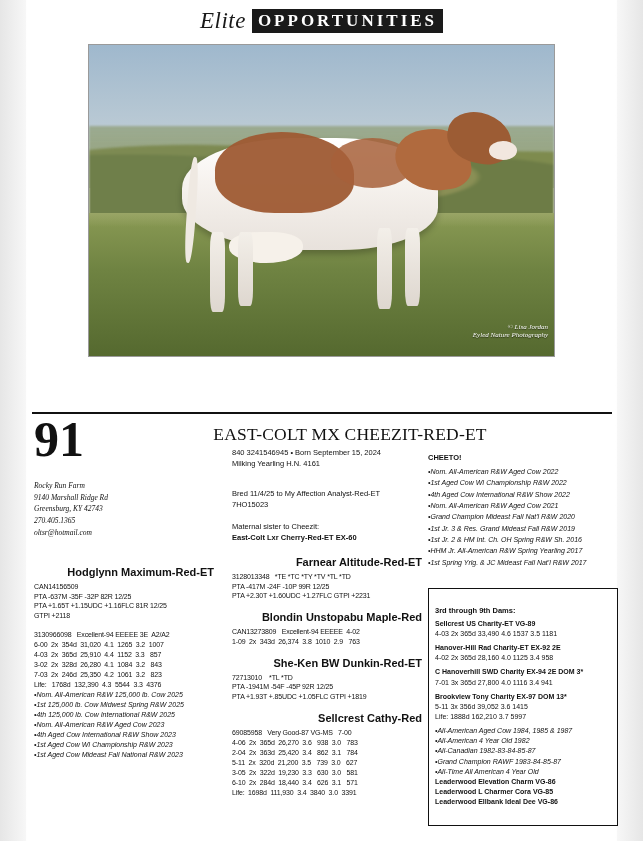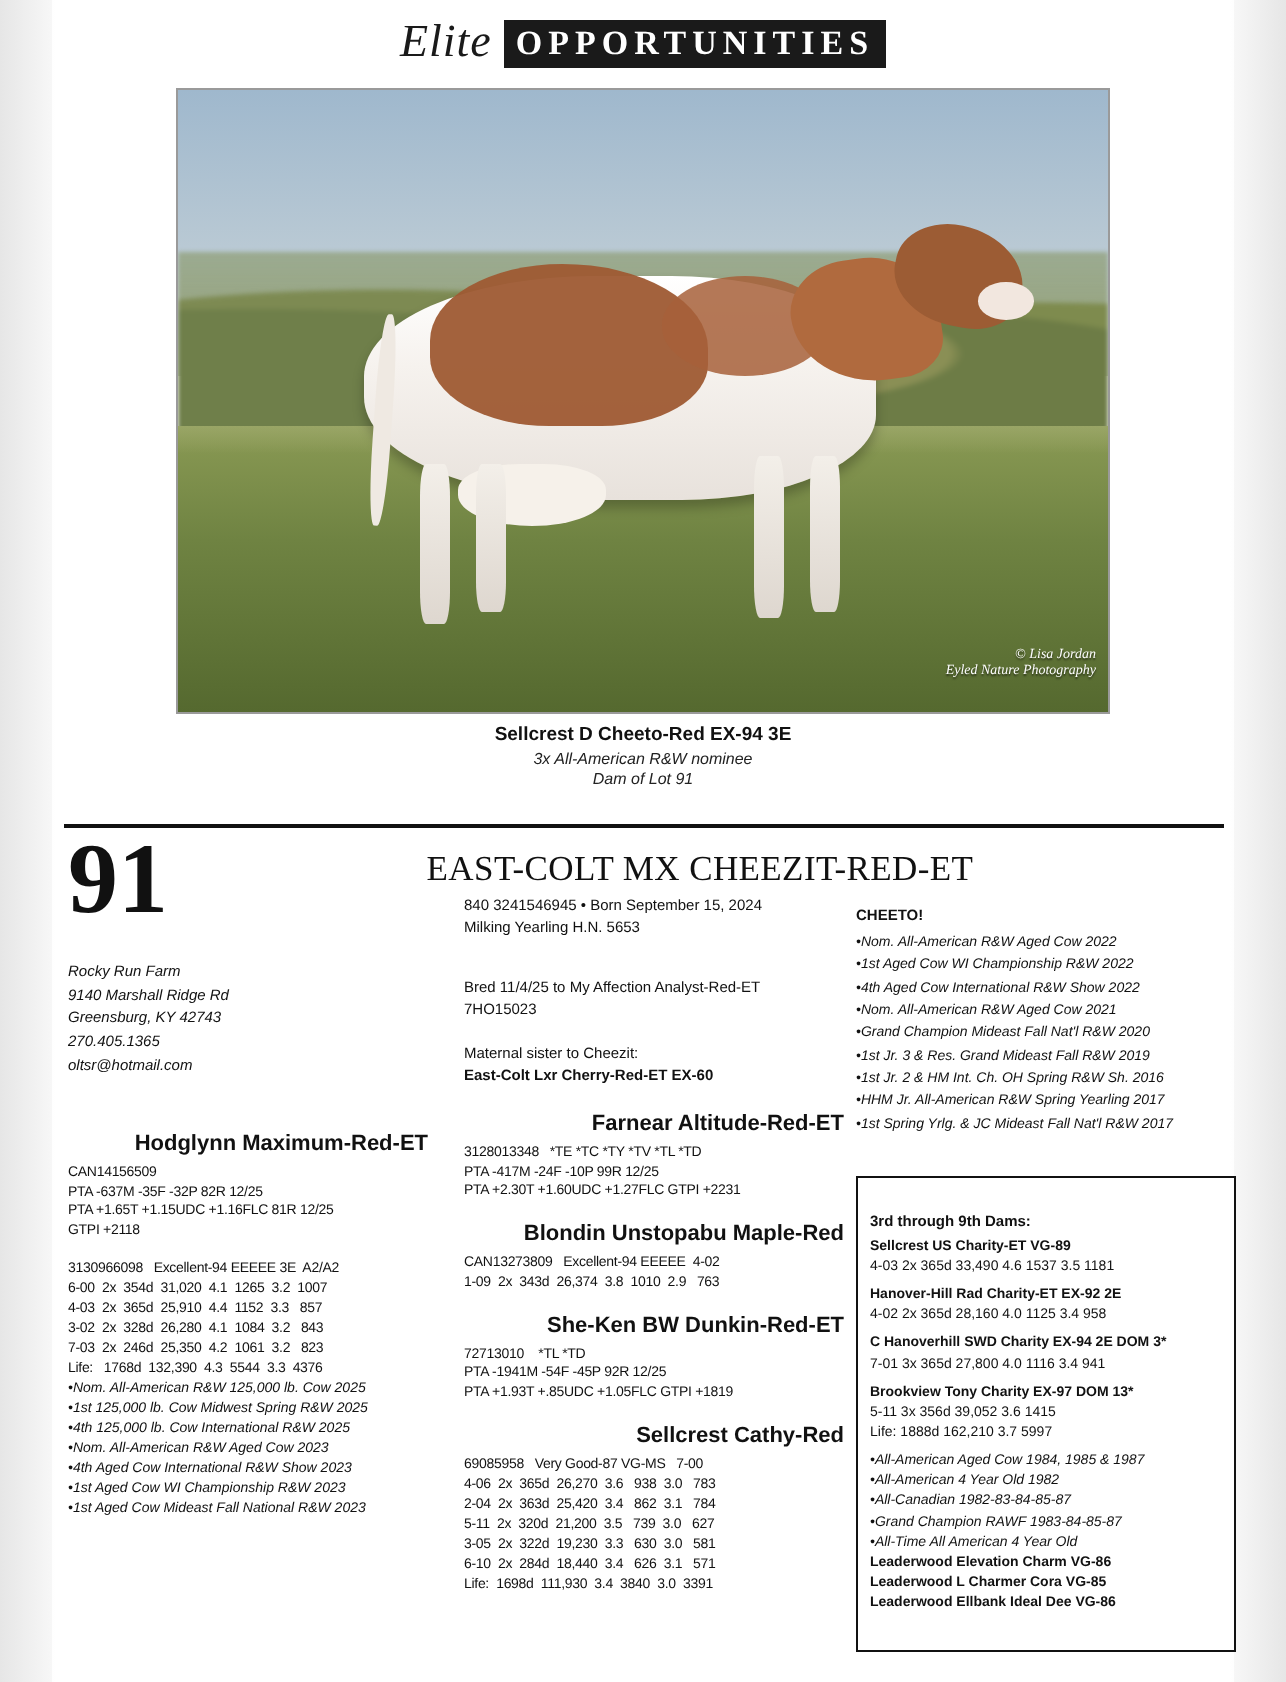--- a/index.html
+++ b/index.html
@@ -16,21 +16,21 @@
     position:absolute; inset:0;
     background:linear-gradient(to right,#f2f2f2 0px,#ffffff 28px,#ffffff 615px,#ececec 643px);
   }
 
   
   .logo-wrap {
     position:absolute; top:6px; left:0; width:643px; height:30px;
     display:flex; align-items:center; justify-content:center;
   }
   .logo {
-    display:flex; align-items:flex-end; gap:6px;
+    display:flex; align-items:center; gap:6px;
   }
   .logo .elite {
     font-family:"Liberation Serif", serif;
     font-style:italic;
     font-size:23px;
     color:#1a1a1a;
     letter-spacing:0.5px;
   }
   .logo .opp {
     background:#1a1a1a;
@@ -162,21 +162,21 @@
   .lot-ids {
     position:absolute; left:232px; top:447px;
     font-size:7.5px; color:#111; line-height:1.5;
   }
 
   
   .owner {
     position:absolute; left:34px; top:480px; width:150px;
     font-size:7.5px; line-height:1.55; color:#111;
   }
-  .owner .farm { font-style:italic; }
+  .owner .farm { font-style:italic;font-family:Liberation Serif, serif; }
 
   
   .mid-notes {
     position:absolute; left:232px; top:488px; width:190px;
     font-size:7.5px; line-height:1.5; color:#111;
   }
   .mid-notes .bold { font-weight:bold; }
   .mid-notes .sp { margin-top:10px; }
 
   
@@ -244,33 +244,28 @@
       <div class="leg l3"></div>
       <div class="leg l4"></div>
       <div class="tail"></div>
     </div>
     <div class="photo-credit">
       <div>© Lisa Jordan</div>
       <div>Eyled Nature Photography</div>
     </div>
   </div>
 
-  <div class="caption">
-    <div class="c1">Sellcrest D Cheeto-Red EX-94 3E</div>
-    <div class="c2">3x All-American R&amp;W nominee</div>
-    <div class="c3">Dam of Lot 91</div>
-  </div>
 
   <div class="rule"></div>
 
   <div class="lotnum">91</div>
   <div class="lot-title">EAST-COLT MX CHEEZIT-RED-ET</div>
   <div class="lot-ids">
     <div>840 3241546945  •  Born September 15, 2024</div>
-    <div>Milking Yearling  H.N. 5653</div>
+    <div>Milking Yearling  H.N. 4161</div>
   </div>
 
   <div class="owner">
     <div class="farm">Rocky Run Farm</div>
     <div class="farm">9140 Marshall Ridge Rd</div>
     <div class="farm">Greensburg, KY  42743</div>
     <div class="farm">270.405.1365</div>
     <div class="farm">oltsr@hotmail.com</div>
   </div>
 

